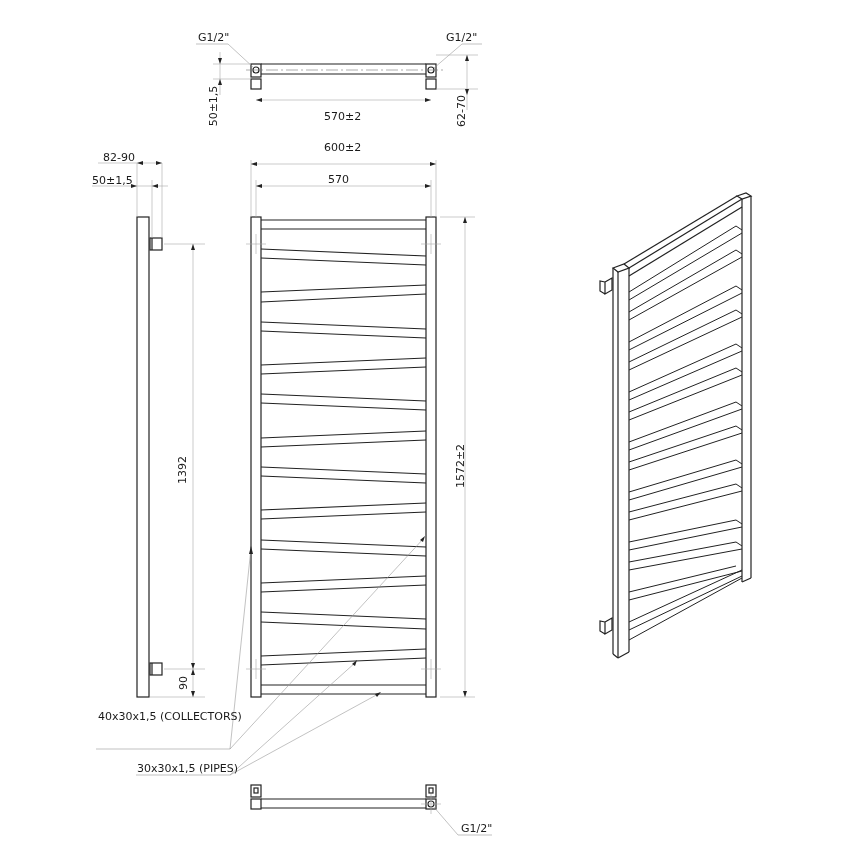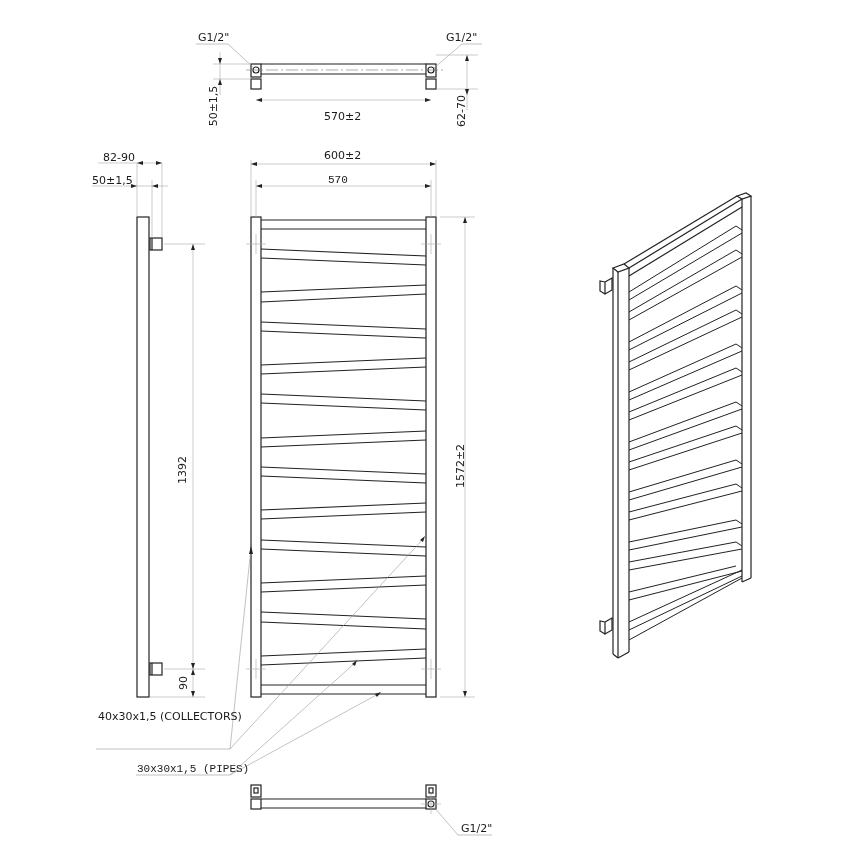--- a/index.html
+++ b/index.html
@@ -198,20 +198,20 @@
 <div class="lbl" style="left:446px;top:32px;">G1/2"</div>
 <div class="lbl rot" style="left:189px;top:100px;width:50px;text-align:center;">50±1,5</div>
 <div class="lbl" style="left:324px;top:87px;margin-top:24px;">570±2</div>
 <div class="lbl rot" style="left:442px;top:105px;width:40px;text-align:center;">62-70</div>
 
 <div class="lbl" style="left:103px;top:152px;">82-90</div>
 <div class="lbl" style="left:92px;top:175px;">50±1,5</div>
 <div class="lbl rot" style="left:168px;top:464px;width:30px;text-align:center;">1392</div>
 <div class="lbl rot" style="left:174px;top:677px;width:20px;text-align:center;">90</div>
 
-<div class="lbl" style="left:324px;top:150px;">600±2</div>
-<div class="lbl" style="left:328px;top:174px;font-family:Liberation Mono, monospace;">570</div>
+<div class="lbl" style="left:324px;top:142px;">600±2</div>
+<div class="lbl" style="left:328px;top:174px;">570</div>
 <div class="lbl rot" style="left:436px;top:460px;width:50px;text-align:center;">1572±2</div>
 
 <div class="lbl" style="left:98px;top:711px;">40x30x1,5 (COLLECTORS)</div>
-<div class="lbl" style="left:137px;top:763px;font-family:Liberation Mono, monospace;">30x30x1,5 (PIPES)</div>
+<div class="lbl" style="left:137px;top:763px;">30x30x1,5 (PIPES)</div>
 
 <div class="lbl" style="left:461px;top:823px;">G1/2"</div>
 
 </body></html>

